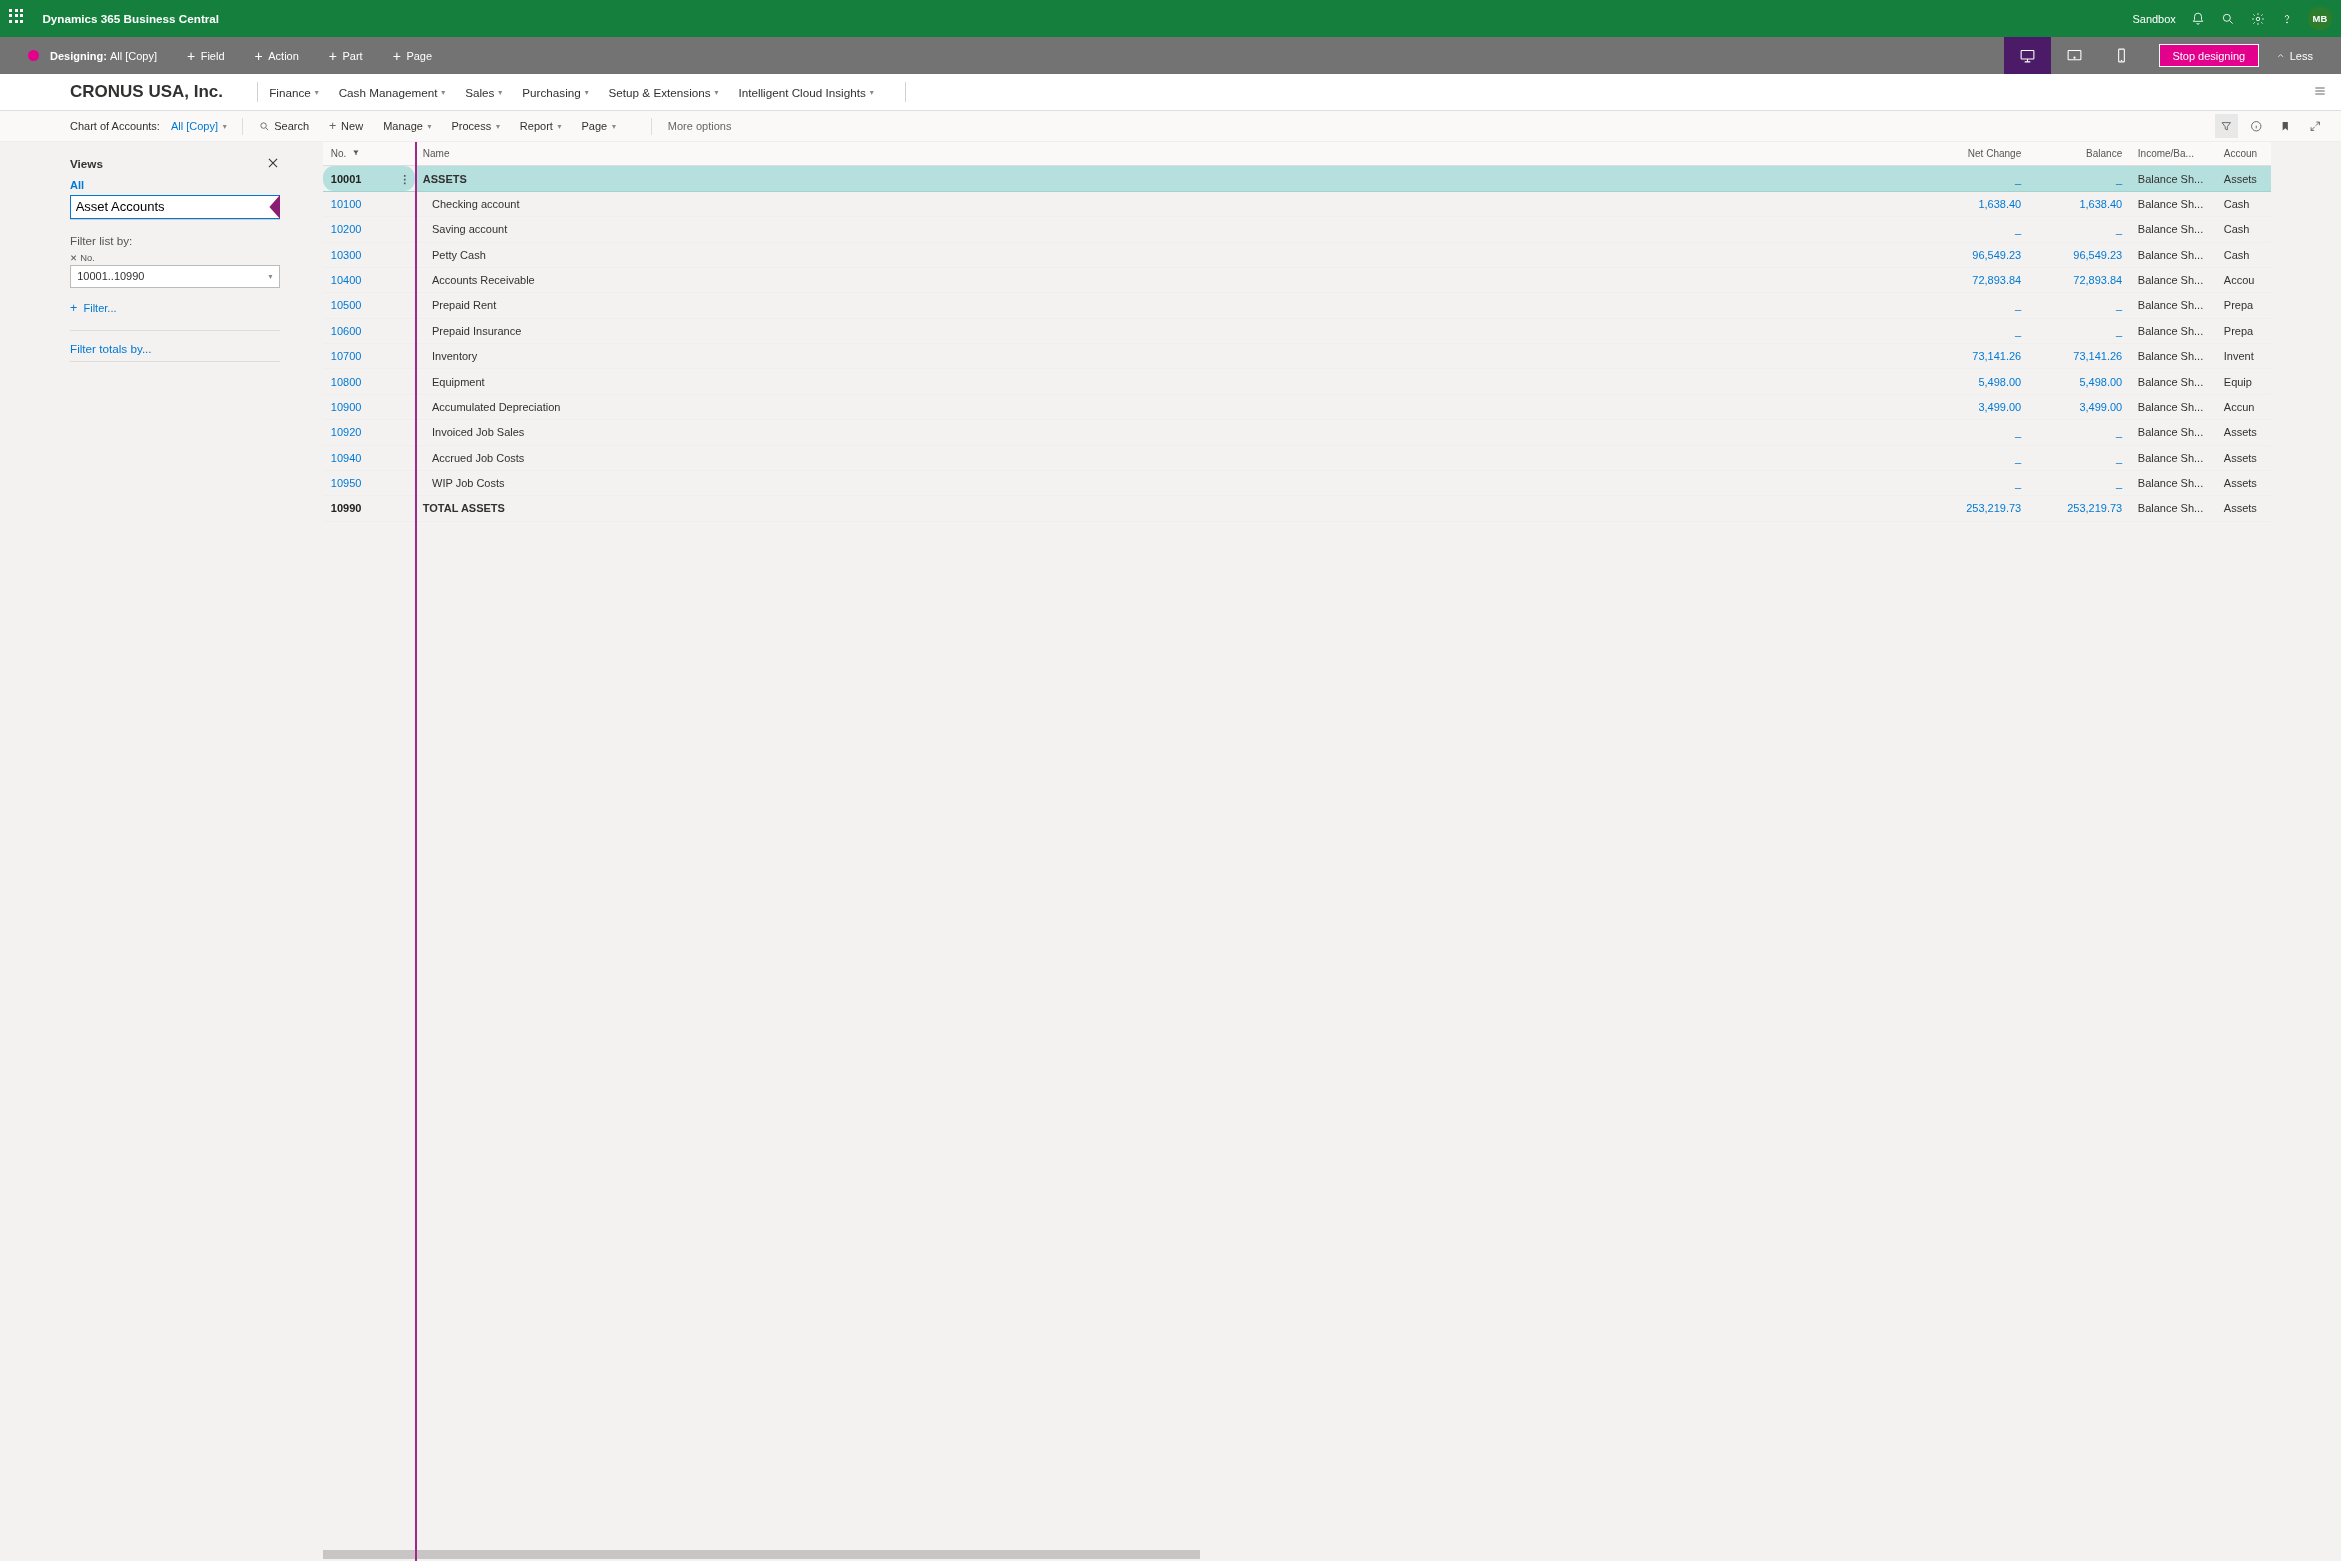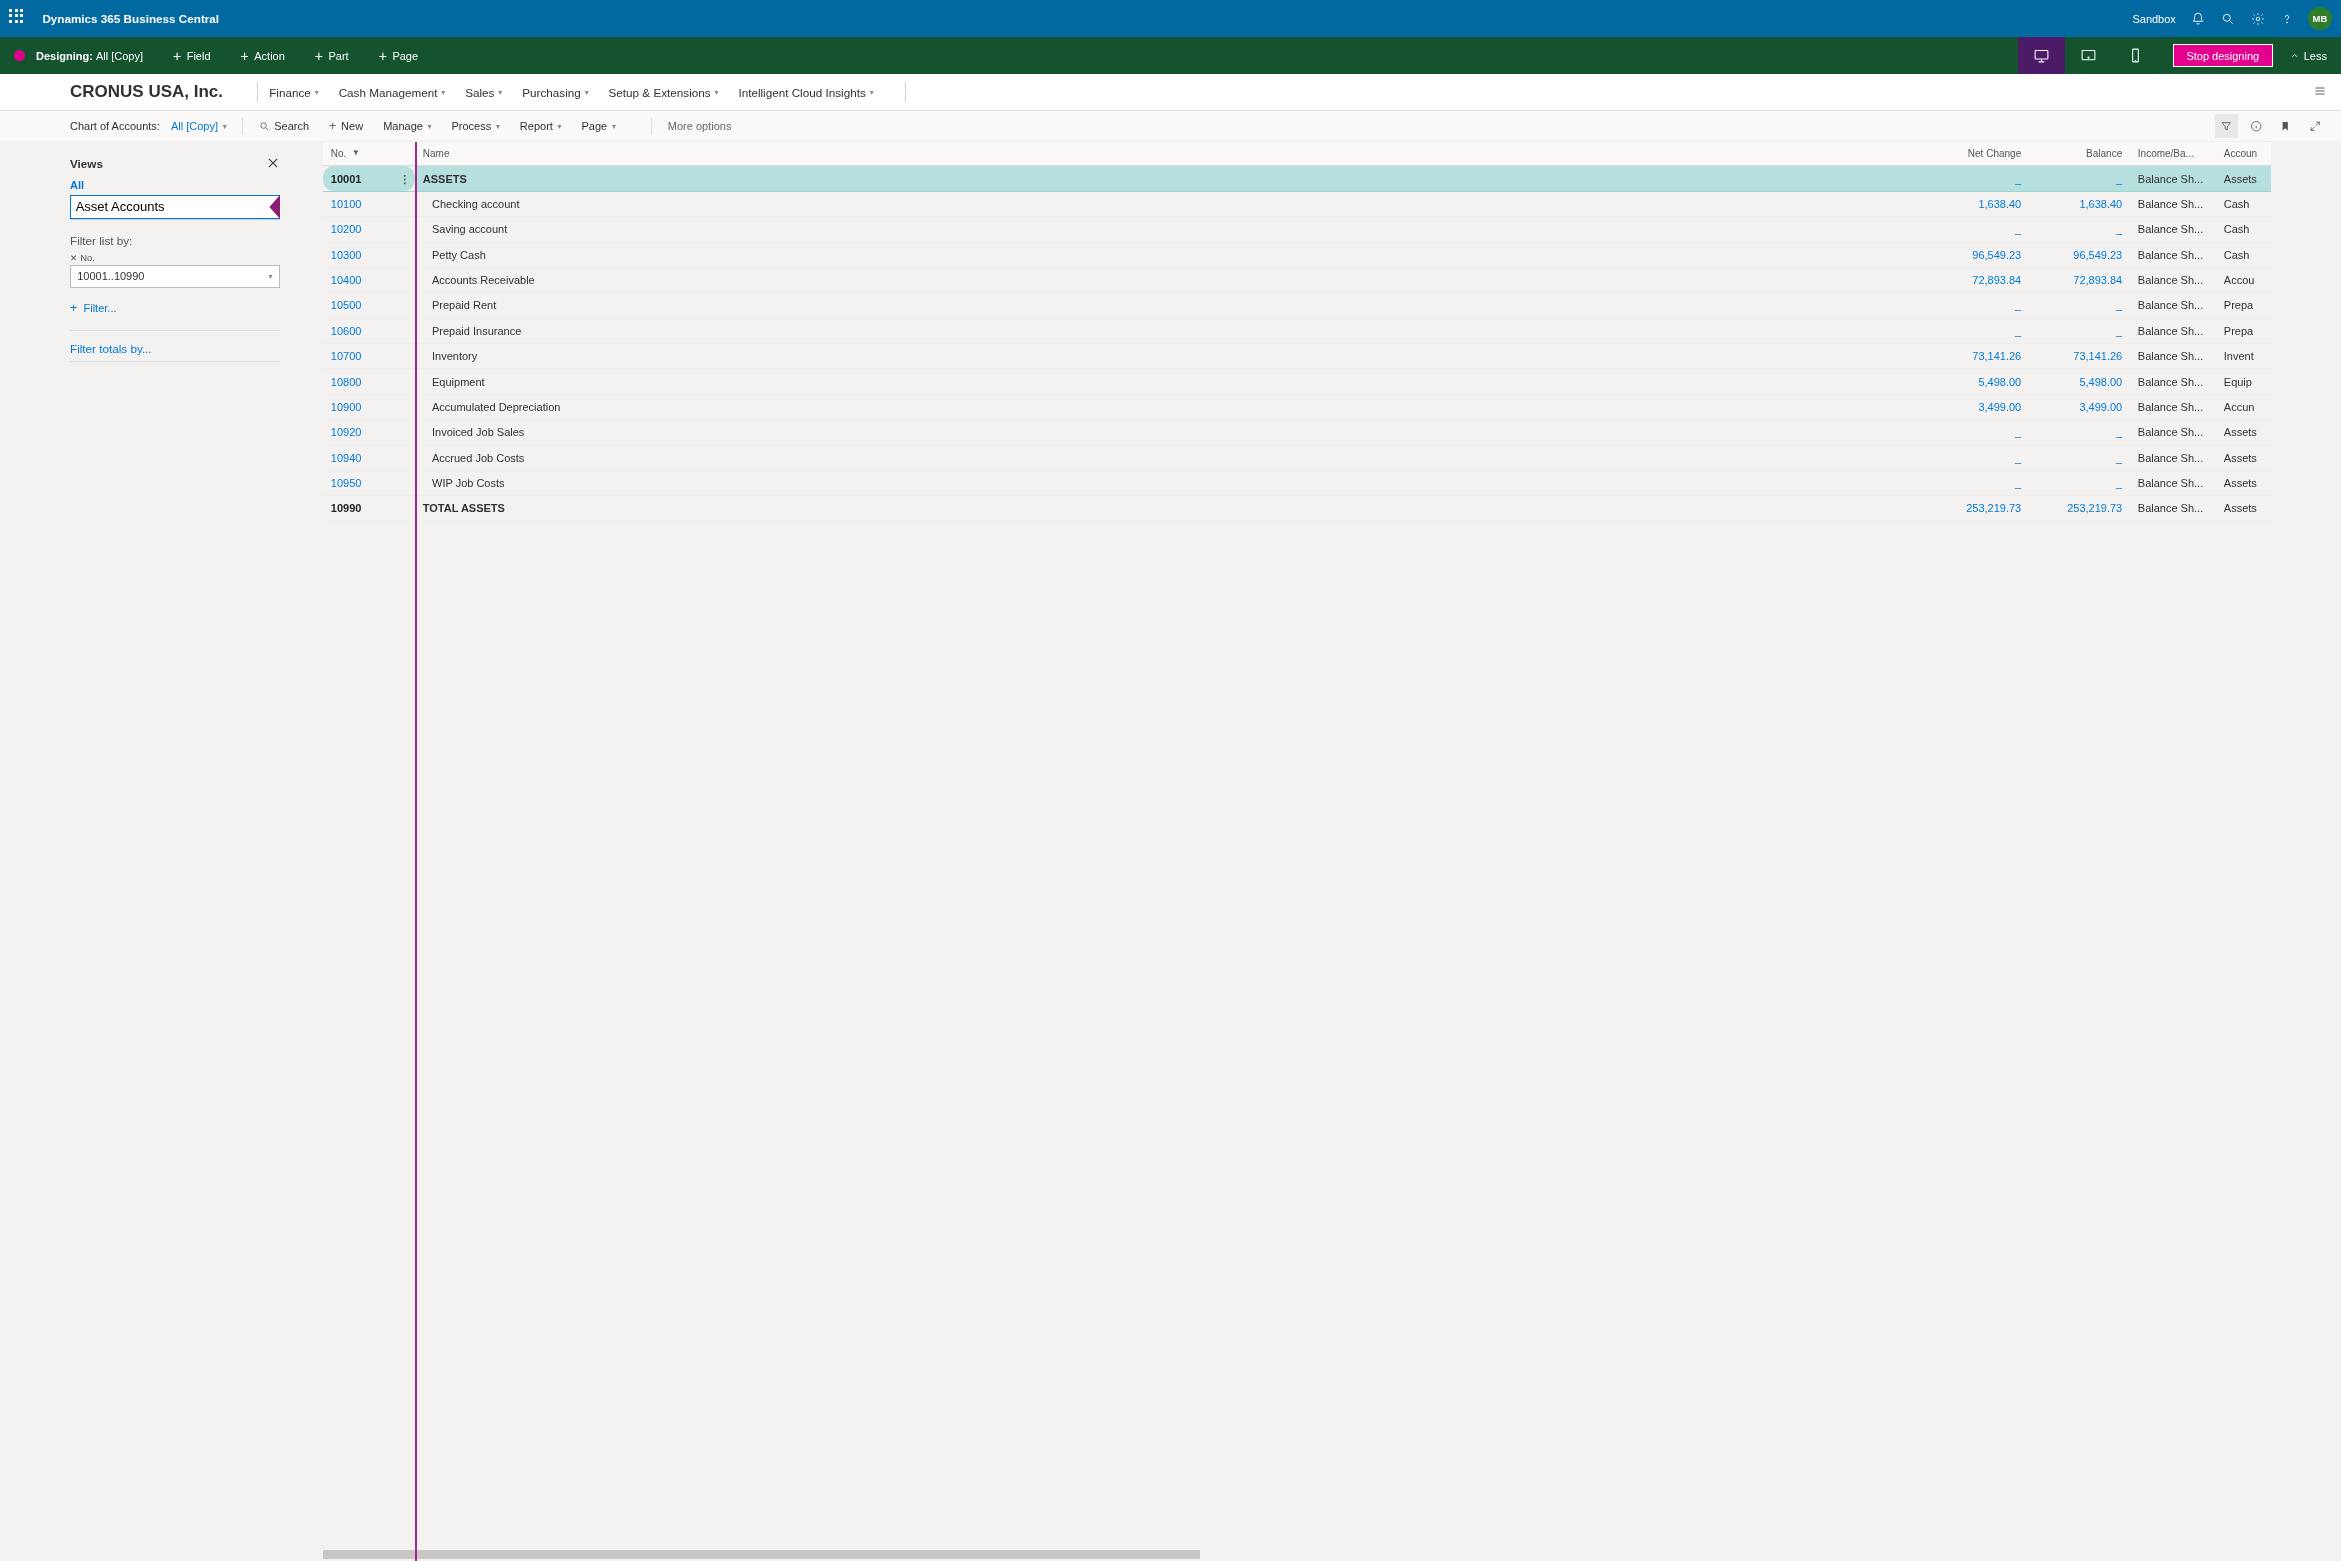--- a/index.html
+++ b/index.html
@@ -1,29 +1,29 @@
 <!DOCTYPE html>
 <html style="font-size:12.5px"><head>
 <meta charset="utf-8">
 <style>
   * { box-sizing: border-box; margin: 0; padding: 0; }
   html, body { width: 100%; height: 100%; font-family: "Segoe UI", -apple-system, sans-serif; background: #f3f2f1; overflow: hidden; }
   
   
-  .topbar { height: 37px; background: #0369a1; color: #fff; display: flex; align-items: center; padding: 0 9.4px; }
+  .topbar { height: 37px; background: #15803d; color: #fff; display: flex; align-items: center; padding: 0 9.4px; }
   .apps-icon { width: 19px; height: 19px; display: grid; grid-template-columns: repeat(3, 3.1px); grid-template-rows: repeat(3, 3.1px); gap: 2.3px; }
   .apps-icon span { background: #fff; width: 3.1px; height: 3.1px; }
   .topbar-title { margin-left: 14px; font-size: 11.7px; font-weight: 600; }
   .topbar-spacer { flex: 1; }
   .topbar-item { margin: 0 7.8px; font-size: 11px; display: flex; align-items: center; }
   .topbar-icon { width: 14px; height: 14px; stroke: #fff; fill: none; stroke-width: 1.5; }
   .avatar { width: 23.4px; height: 23.4px; border-radius: 50%; background: #2d7d2d; display: flex; align-items: center; justify-content: center; font-size: 9.4px; font-weight: 600; margin-left: 6.2px; }
   
   
-  .designbar { height: 37px; background: #14532d; color: #fff; display: flex; align-items: center; padding: 0 14px; font-size: 11px; }
+  .designbar { height: 37px; background: #737373; color: #fff; display: flex; align-items: center; padding: 0 28px; font-size: 11px; }
   .rec-dot { width: 11px; height: 11px; border-radius: 50%; background: #e3008c; margin-right: 11px; }
   .designing-label { font-weight: 600; }
   .designing-sub { font-weight: 400; margin-left: 3.1px; }
   .design-btn { margin-left: 30px; display: flex; align-items: center; cursor: pointer; }
   .design-btn .plus { font-size: 14px; margin-right: 5.5px; font-weight: 300; }
   .device-group { margin-left: auto; display: flex; height: 100%; }
   .device-btn { width: 47px; height: 100%; display: flex; align-items: center; justify-content: center; }
   .device-btn.active { background: #4b1b68; }
   .device-icon { width: 17px; height: 17px; stroke: #fff; fill: none; stroke-width: 1.5; }
   .stop-designing { background:#e3008c; color:#fff; border:0.8px solid #fff; padding:4.7px 12.5px; font-size:11px; margin-left:14px; cursor:pointer;}

